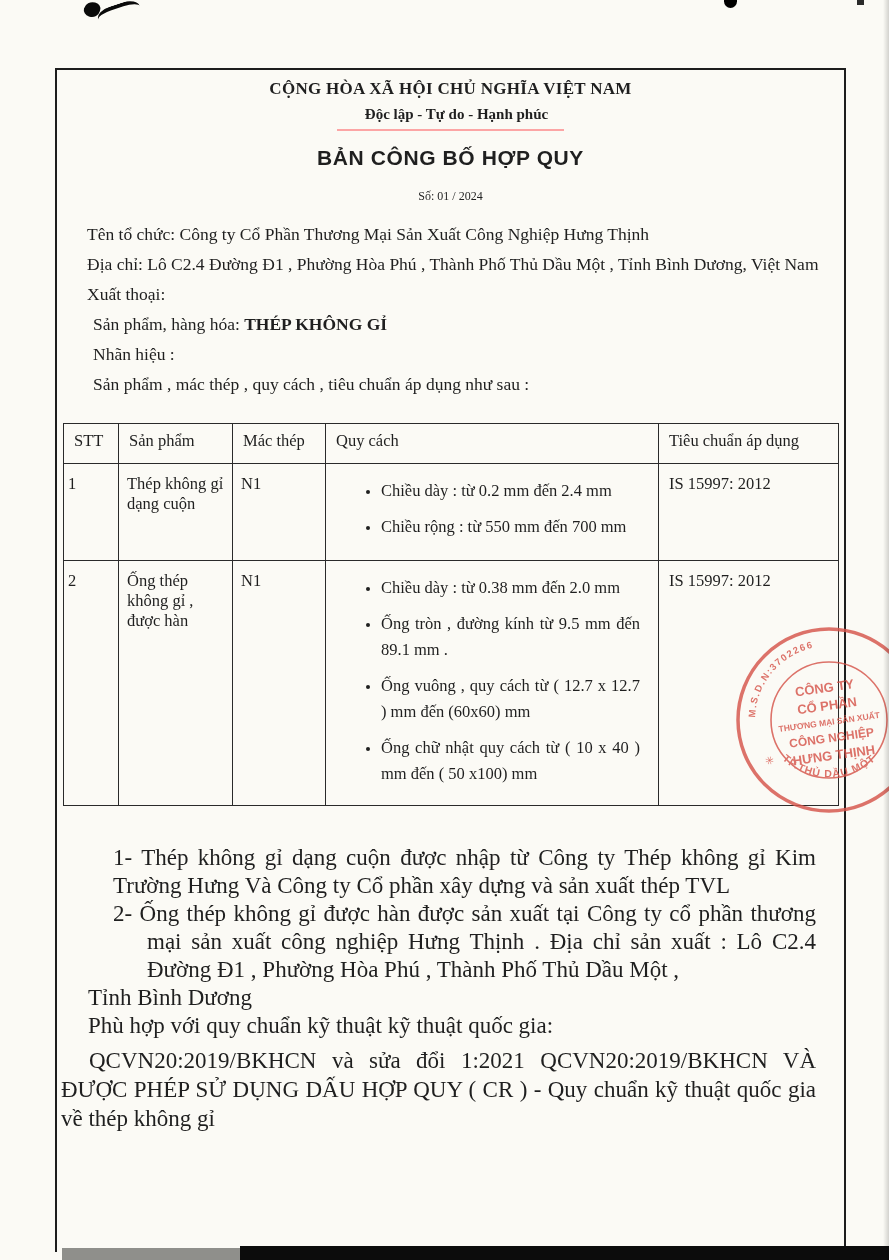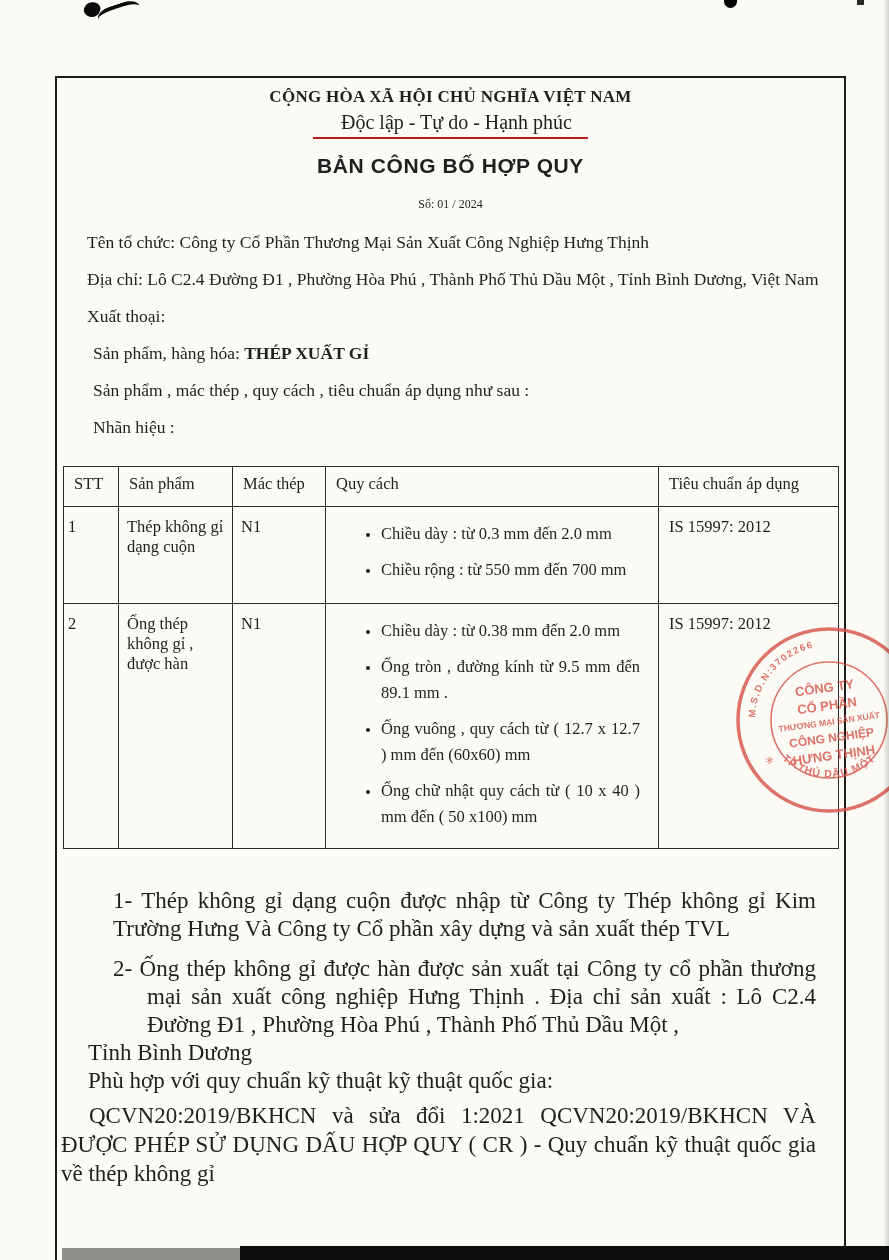--- a/index.html
+++ b/index.html
@@ -9,49 +9,49 @@
     overflow:hidden;
     background:#fbfaf5;
     font-family:"Liberation Serif", serif;
     color:#1f1f1f;
   }
   .scan-page { position:absolute; inset:0; }
 
   
   .frame {
     position:absolute;
-    left:55px; top:76px;
+    left:55px; top:68px;
     width:791px; height:1184px;
     border:2px solid #1d1d1d;
     border-bottom:none;
     padding:6px 14px 0 14px;
     background:transparent;
   }
 
   .nat-header { text-align:center; }
   .nat-line1 { font-size:17px; font-weight:bold; line-height:26px; letter-spacing:0.3px; }
   .motto-wrap { line-height:24px; }
   .motto {
     display:inline-block;
-    font-size:20px; font-weight:normal;
-    border-bottom:2px solid #b91c1c;
+    font-size:15px; font-weight:bold;
+    border-bottom:2px solid #fca5a5;
     padding:0 16px 3px 28px;
   }
   .doc-title {
     margin-top:12px;
     text-align:center;
     font-family:"Liberation Sans", sans-serif;
     font-size:21px; font-weight:bold;
     letter-spacing:0.6px;
     line-height:30px;
   }
   .doc-number { margin-top:10px; text-align:center; font-size:12px; line-height:26px; }
 
   .para-group1 { margin-top:10px; padding-left:16px; padding-right:10px; }
-  .para-group1 p, .para-group2 p { font-size:17.5px; line-height:30px; text-align:justify;margin-top:7px; }
+  .para-group1 p, .para-group2 p { font-size:17.5px; line-height:30px; text-align:justify; }
   .para-group2 { padding-left:22px; padding-right:10px; }
   .bold-inline { font-weight:bold; }
 
   
   table.spec {
     margin-left:-8px;
     margin-top:24px;
     width:775px;
     border-collapse:collapse;
     table-layout:fixed;
@@ -74,21 +74,21 @@
   td.c-qc  { padding:8px 12px 8px 20px; }
   td.c-tc  { padding:10px 10px; }
   td.c-qc ul { list-style:disc outside; padding-left:35px; }
   td.c-qc li { margin:6px 0 10px 0; line-height:26px; text-align:justify; padding-right:6px; }
   td.c-qc li::marker { font-size:0.8em; }
 
   
   .notes { margin-top:38px; padding-right:14px; }
   .notes p { font-size:23px; line-height:28px; text-align:justify; }
   .note-item1 { padding-left:42px; }
-  .note-item2 { margin-top:12px; padding-left:76px; text-indent:-34px; }
+  .note-item2 { margin-top:0; padding-left:76px; text-indent:-34px; }
   .note-line3, .note-line4 { padding-left:17px; }
   .note-line5 { margin-top:6px; margin-left:-10px; text-indent:28px; line-height:29px !important; }
 
   
   .stamp { position:absolute; left:729px; top:620px; }
   .stamp text { font-family:"Liberation Sans", sans-serif; }
 
   
   .artifact { position:absolute; }
   .art-blob1 { left:84px; top:2px; width:16px; height:15px; background:#0a0a0a; border-radius:60% 40% 55% 45%; transform:rotate(15deg); }
@@ -116,23 +116,23 @@
     <div class="doc-title">BẢN CÔNG BỐ HỢP QUY</div>
     <div class="doc-number">Số: 01 / 2024</div>
 
     <div class="para-group1">
       <p>Tên tổ chức: Công ty Cổ Phần Thương Mại Sản Xuất Công Nghiệp Hưng Thịnh</p>
       <p>Địa chỉ: Lô C2.4 Đường Đ1 , Phường Hòa Phú , Thành Phố Thủ Dầu Một , Tỉnh Bình Dương, Việt Nam</p>
       <p>Xuất thoại:</p>
     </div>
 
     <div class="para-group2">
-      <p><span>Sản phẩm, hàng hóa: </span><span class="bold-inline">THÉP XUẤT GỈ</span></p>
+      <p><span>Sản phẩm, hàng hóa: </span><span class="bold-inline">THÉP KHÔNG GỈ</span></p>
+      <p>Nhãn hiệu :</p>
       <p>Sản phẩm , mác thép , quy cách , tiêu chuẩn áp dụng như sau :</p>
-      <p>Nhãn hiệu :</p>
     </div>
 
     <table class="spec">
       <colgroup>
         <col style="width:55px">
           <col style="width:114px">
           <col style="width:93px">
           <col style="width:333px">
           <col style="width:180px">
       </colgroup>
@@ -145,21 +145,21 @@
           <th>Tiêu chuẩn áp dụng</th>
         </tr>
       </thead>
       <tbody>
           <tr>
             <td class="c-stt">1</td>
             <td class="c-sp">Thép không gỉ dạng cuộn</td>
             <td class="c-mac">N1</td>
             <td class="c-qc">
               <ul>
-                <li>Chiều dày : từ 0.3 mm đến 2.0 mm</li>
+                <li>Chiều dày : từ 0.2 mm đến 2.4 mm</li>
                 <li>Chiều rộng : từ 550 mm đến 700 mm</li>
               </ul>
             </td>
             <td class="c-tc">IS 15997: 2012</td>
           </tr>
           <tr>
             <td class="c-stt">2</td>
             <td class="c-sp">Ống thép không gỉ , được hàn</td>
             <td class="c-mac">N1</td>
             <td class="c-qc">

